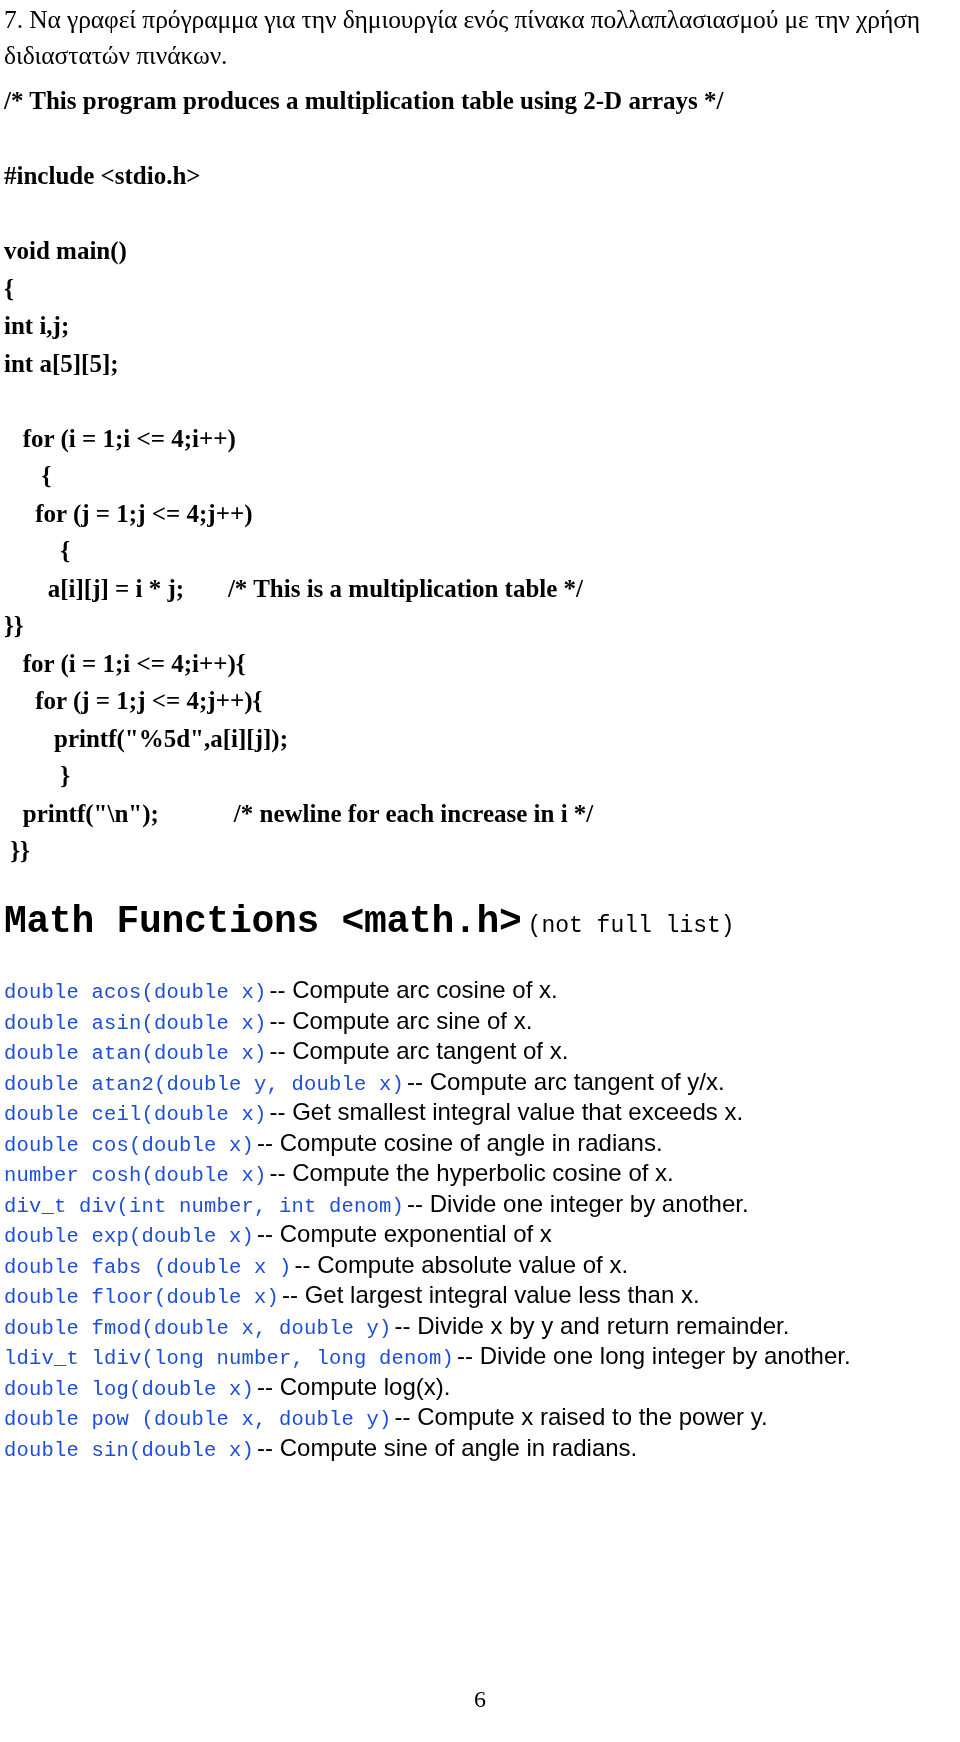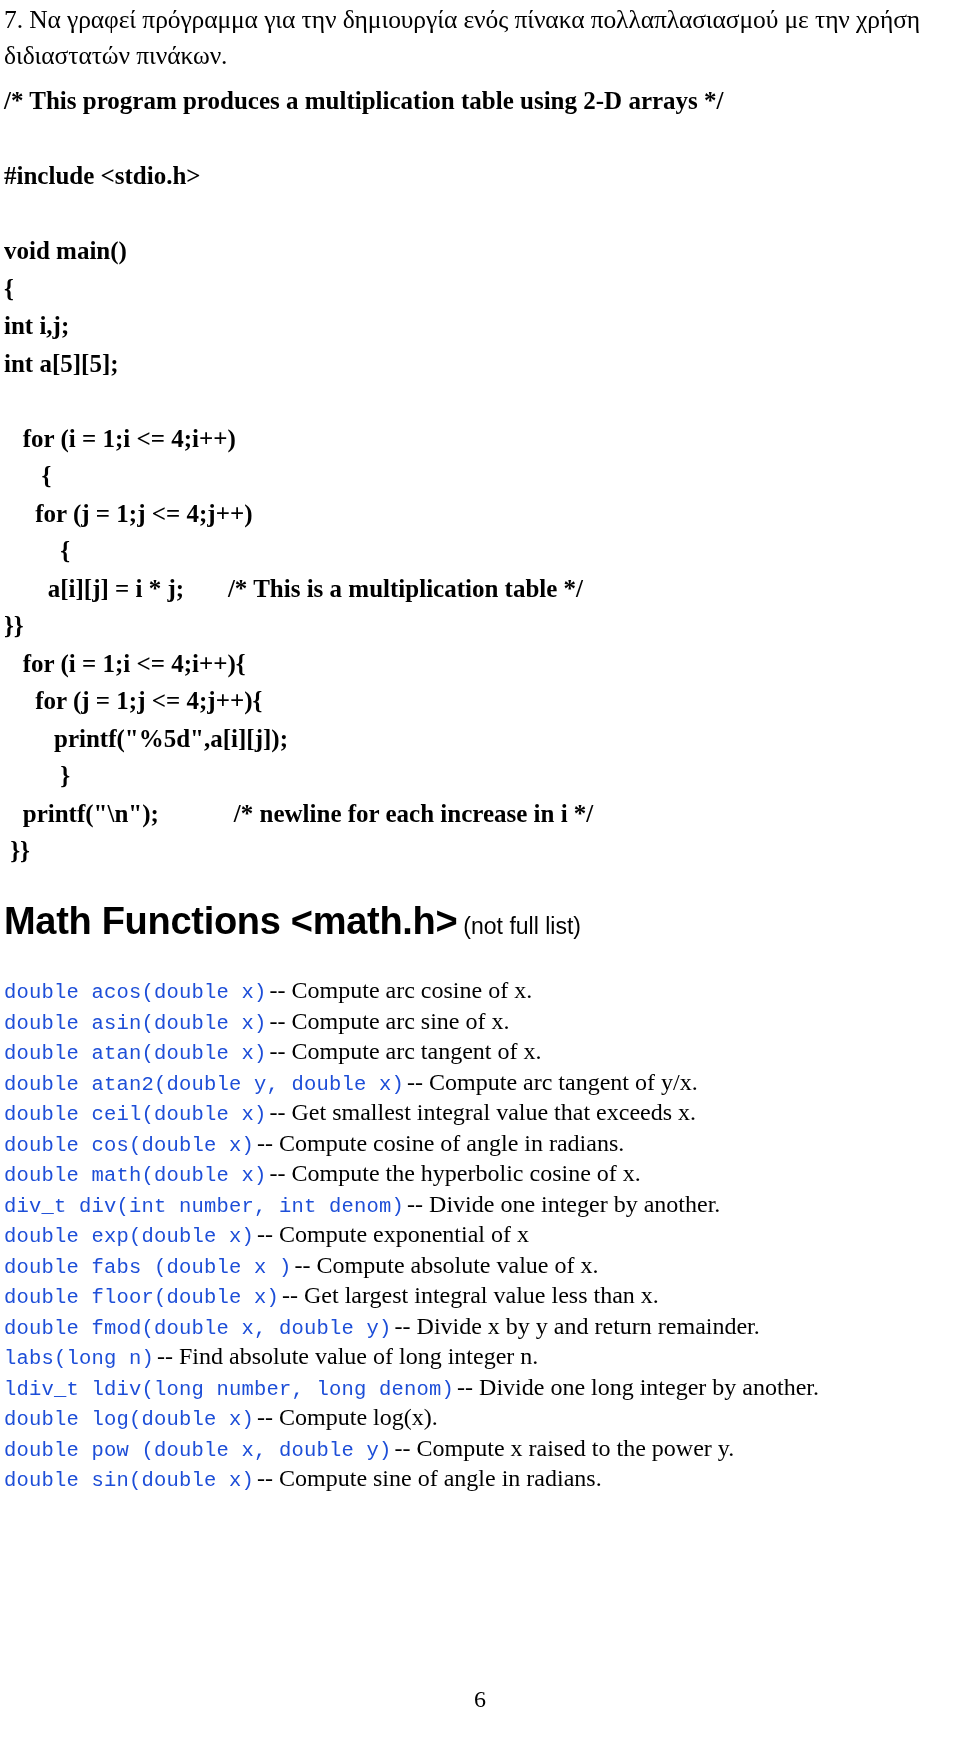--- a/index.html
+++ b/index.html
@@ -55,21 +55,21 @@
   }
   .code-line.blank {
     min-height: 37.5px;
   }
 
   
   .math-heading {
     position: absolute;
     left: 4px;
     top: 900px;
-    font-family: Liberation Sans, sans-serif;
+    font-family: Liberation Mono, monospace;
   }
   .math-heading .main {
     font-size: 38px;
     font-weight: bold;
     letter-spacing: -0.3px;
   }
   .math-heading .note {
     font-size: 23px;
     font-weight: normal;
     padding-left: 6px;
@@ -88,21 +88,21 @@
     white-space: nowrap;
     overflow: hidden;
   }
   .sig {
     font-family: "Liberation Mono", "DejaVu Sans Mono", monospace;
     font-size: 20.5px;
     letter-spacing: 0.2px;
     color: #1d4ed8;
   }
   .desc {
-    font-family: Liberation Serif, serif;
+    font-family: Liberation Sans, sans-serif;
     font-size: 24px;
     color: #000000;
     padding-left: 3px;
     text-align: center;
   }
 
   
   .page-number {
     position: absolute;
     left: 0;
@@ -126,27 +126,26 @@
     <span class="main">Math Functions &lt;math.h&gt;</span><span class="note">(not full list)</span>
   </div>
 
   <div class="func-list">
       <div class="func-row"><span class="sig">double acos(double x)</span><span class="desc">-- Compute arc cosine of x.</span></div>
       <div class="func-row"><span class="sig">double asin(double x)</span><span class="desc">-- Compute arc sine of x.</span></div>
       <div class="func-row"><span class="sig">double atan(double x)</span><span class="desc">-- Compute arc tangent of x.</span></div>
       <div class="func-row"><span class="sig">double atan2(double y, double x)</span><span class="desc">-- Compute arc tangent of y/x.</span></div>
       <div class="func-row"><span class="sig">double ceil(double x)</span><span class="desc">-- Get smallest integral value that exceeds x.</span></div>
       <div class="func-row"><span class="sig">double cos(double x)</span><span class="desc">-- Compute cosine of angle in radians.</span></div>
-      <div class="func-row"><span class="sig">double math(double x)</span><span class="desc">-- Compute the hyperbolic cosine of x.</span></div>
+      <div class="func-row"><span class="sig">number cosh(double x)</span><span class="desc">-- Compute the hyperbolic cosine of x.</span></div>
       <div class="func-row"><span class="sig">div_t div(int number, int denom)</span><span class="desc">-- Divide one integer by another.</span></div>
       <div class="func-row"><span class="sig">double exp(double x)</span><span class="desc">-- Compute exponential of x</span></div>
       <div class="func-row"><span class="sig">double fabs (double x )</span><span class="desc">-- Compute absolute value of x.</span></div>
       <div class="func-row"><span class="sig">double floor(double x)</span><span class="desc">-- Get largest integral value less than x.</span></div>
       <div class="func-row"><span class="sig">double fmod(double x, double y)</span><span class="desc">-- Divide x by y and return remainder.</span></div>
-      <div class="func-row"><span class="sig">labs(long n)</span><span class="desc">-- Find absolute value of long integer n.</span></div>
       <div class="func-row"><span class="sig">ldiv_t ldiv(long number, long denom)</span><span class="desc">-- Divide one long integer by another.</span></div>
       <div class="func-row"><span class="sig">double log(double x)</span><span class="desc">-- Compute log(x).</span></div>
       <div class="func-row"><span class="sig">double pow (double x, double y)</span><span class="desc">-- Compute x raised to the power y.</span></div>
       <div class="func-row"><span class="sig">double sin(double x)</span><span class="desc">-- Compute sine of angle in radians.</span></div>
     </div>
 
   <div class="page-number">6</div>
 
 </div>
 

